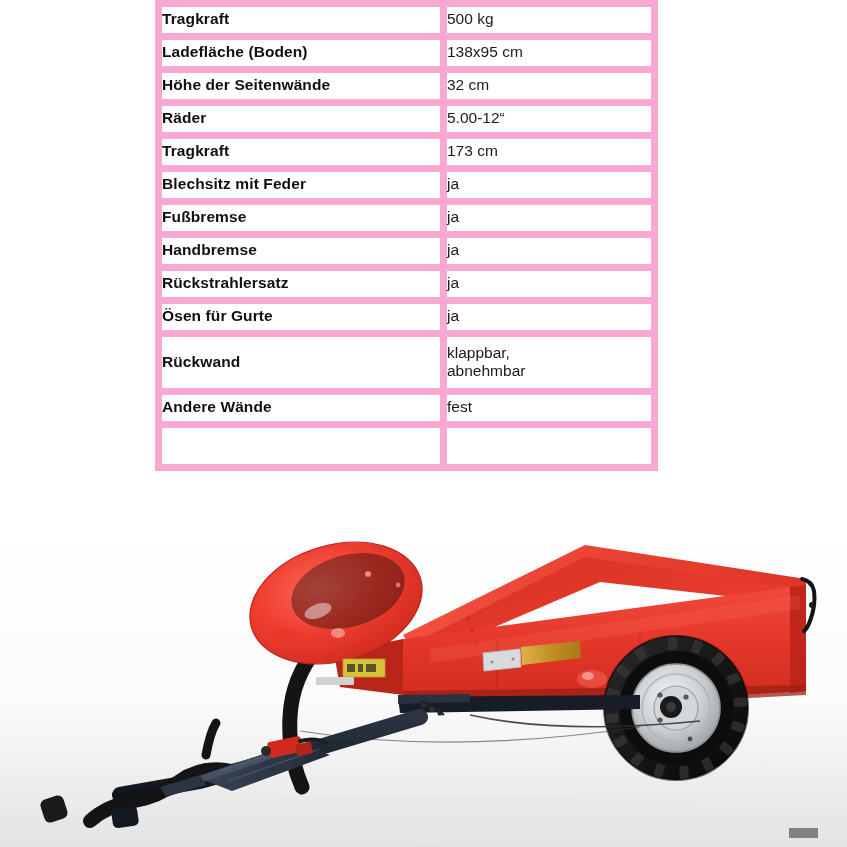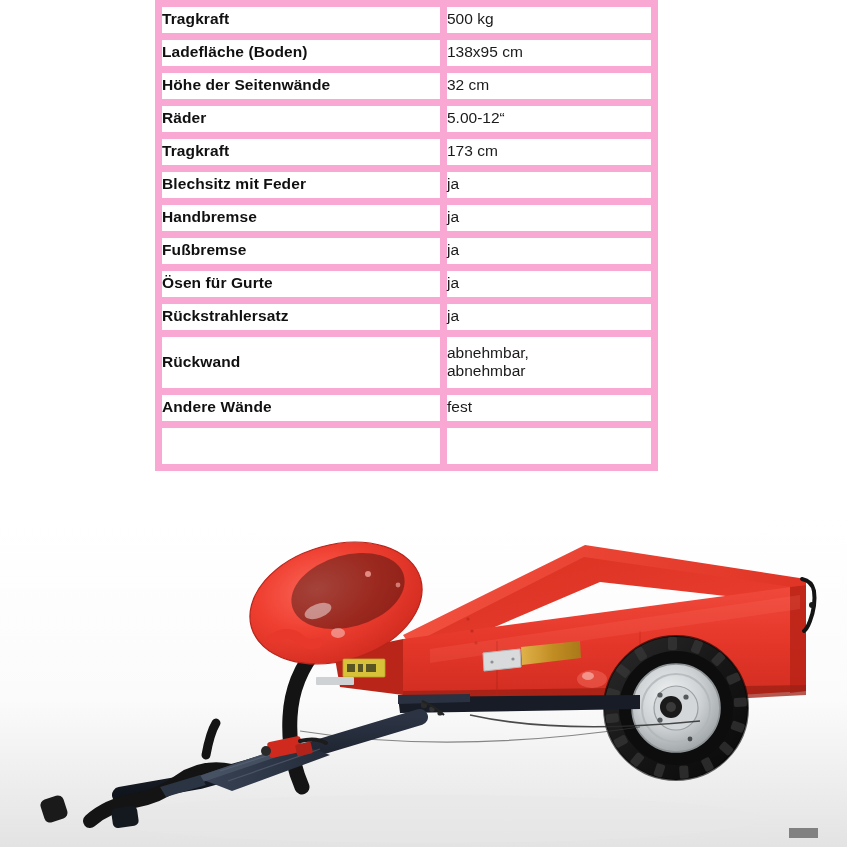--- a/index.html
+++ b/index.html
@@ -98,44 +98,44 @@
         <td class="v">173 cm</td>
       </tr>
 
 
       <tr>
         <td class="k">Blechsitz mit Feder</td>
         <td class="v">ja</td>
       </tr>
 
       <tr>
+        <td class="k">Fußbremse</td>
+        <td class="v">ja</td>
+      </tr>
+
+      <tr>
         <td class="k">Handbremse</td>
         <td class="v">ja</td>
       </tr>
 
       <tr>
-        <td class="k">Fußbremse</td>
+        <td class="k">Rückstrahlersatz</td>
         <td class="v">ja</td>
       </tr>
 
       <tr>
         <td class="k">Ösen für Gurte</td>
-        <td class="v">ja</td>
-      </tr>
-
-      <tr>
-        <td class="k">Rückstrahlersatz</td>
         <td class="v">ja</td>
       </tr>
 
 
       <tr class="tall">
         <td class="k">Rückwand</td>
         <td class="v">
-          <span class="ln">abnehmbar,</span>
+          <span class="ln">klappbar,</span>
           <span class="ln">abnehmbar</span>
         </td>
       </tr>
 
       <tr>
         <td class="k">Andere Wände</td>
         <td class="v">fest</td>
       </tr>
 
       <tr class="empty">

